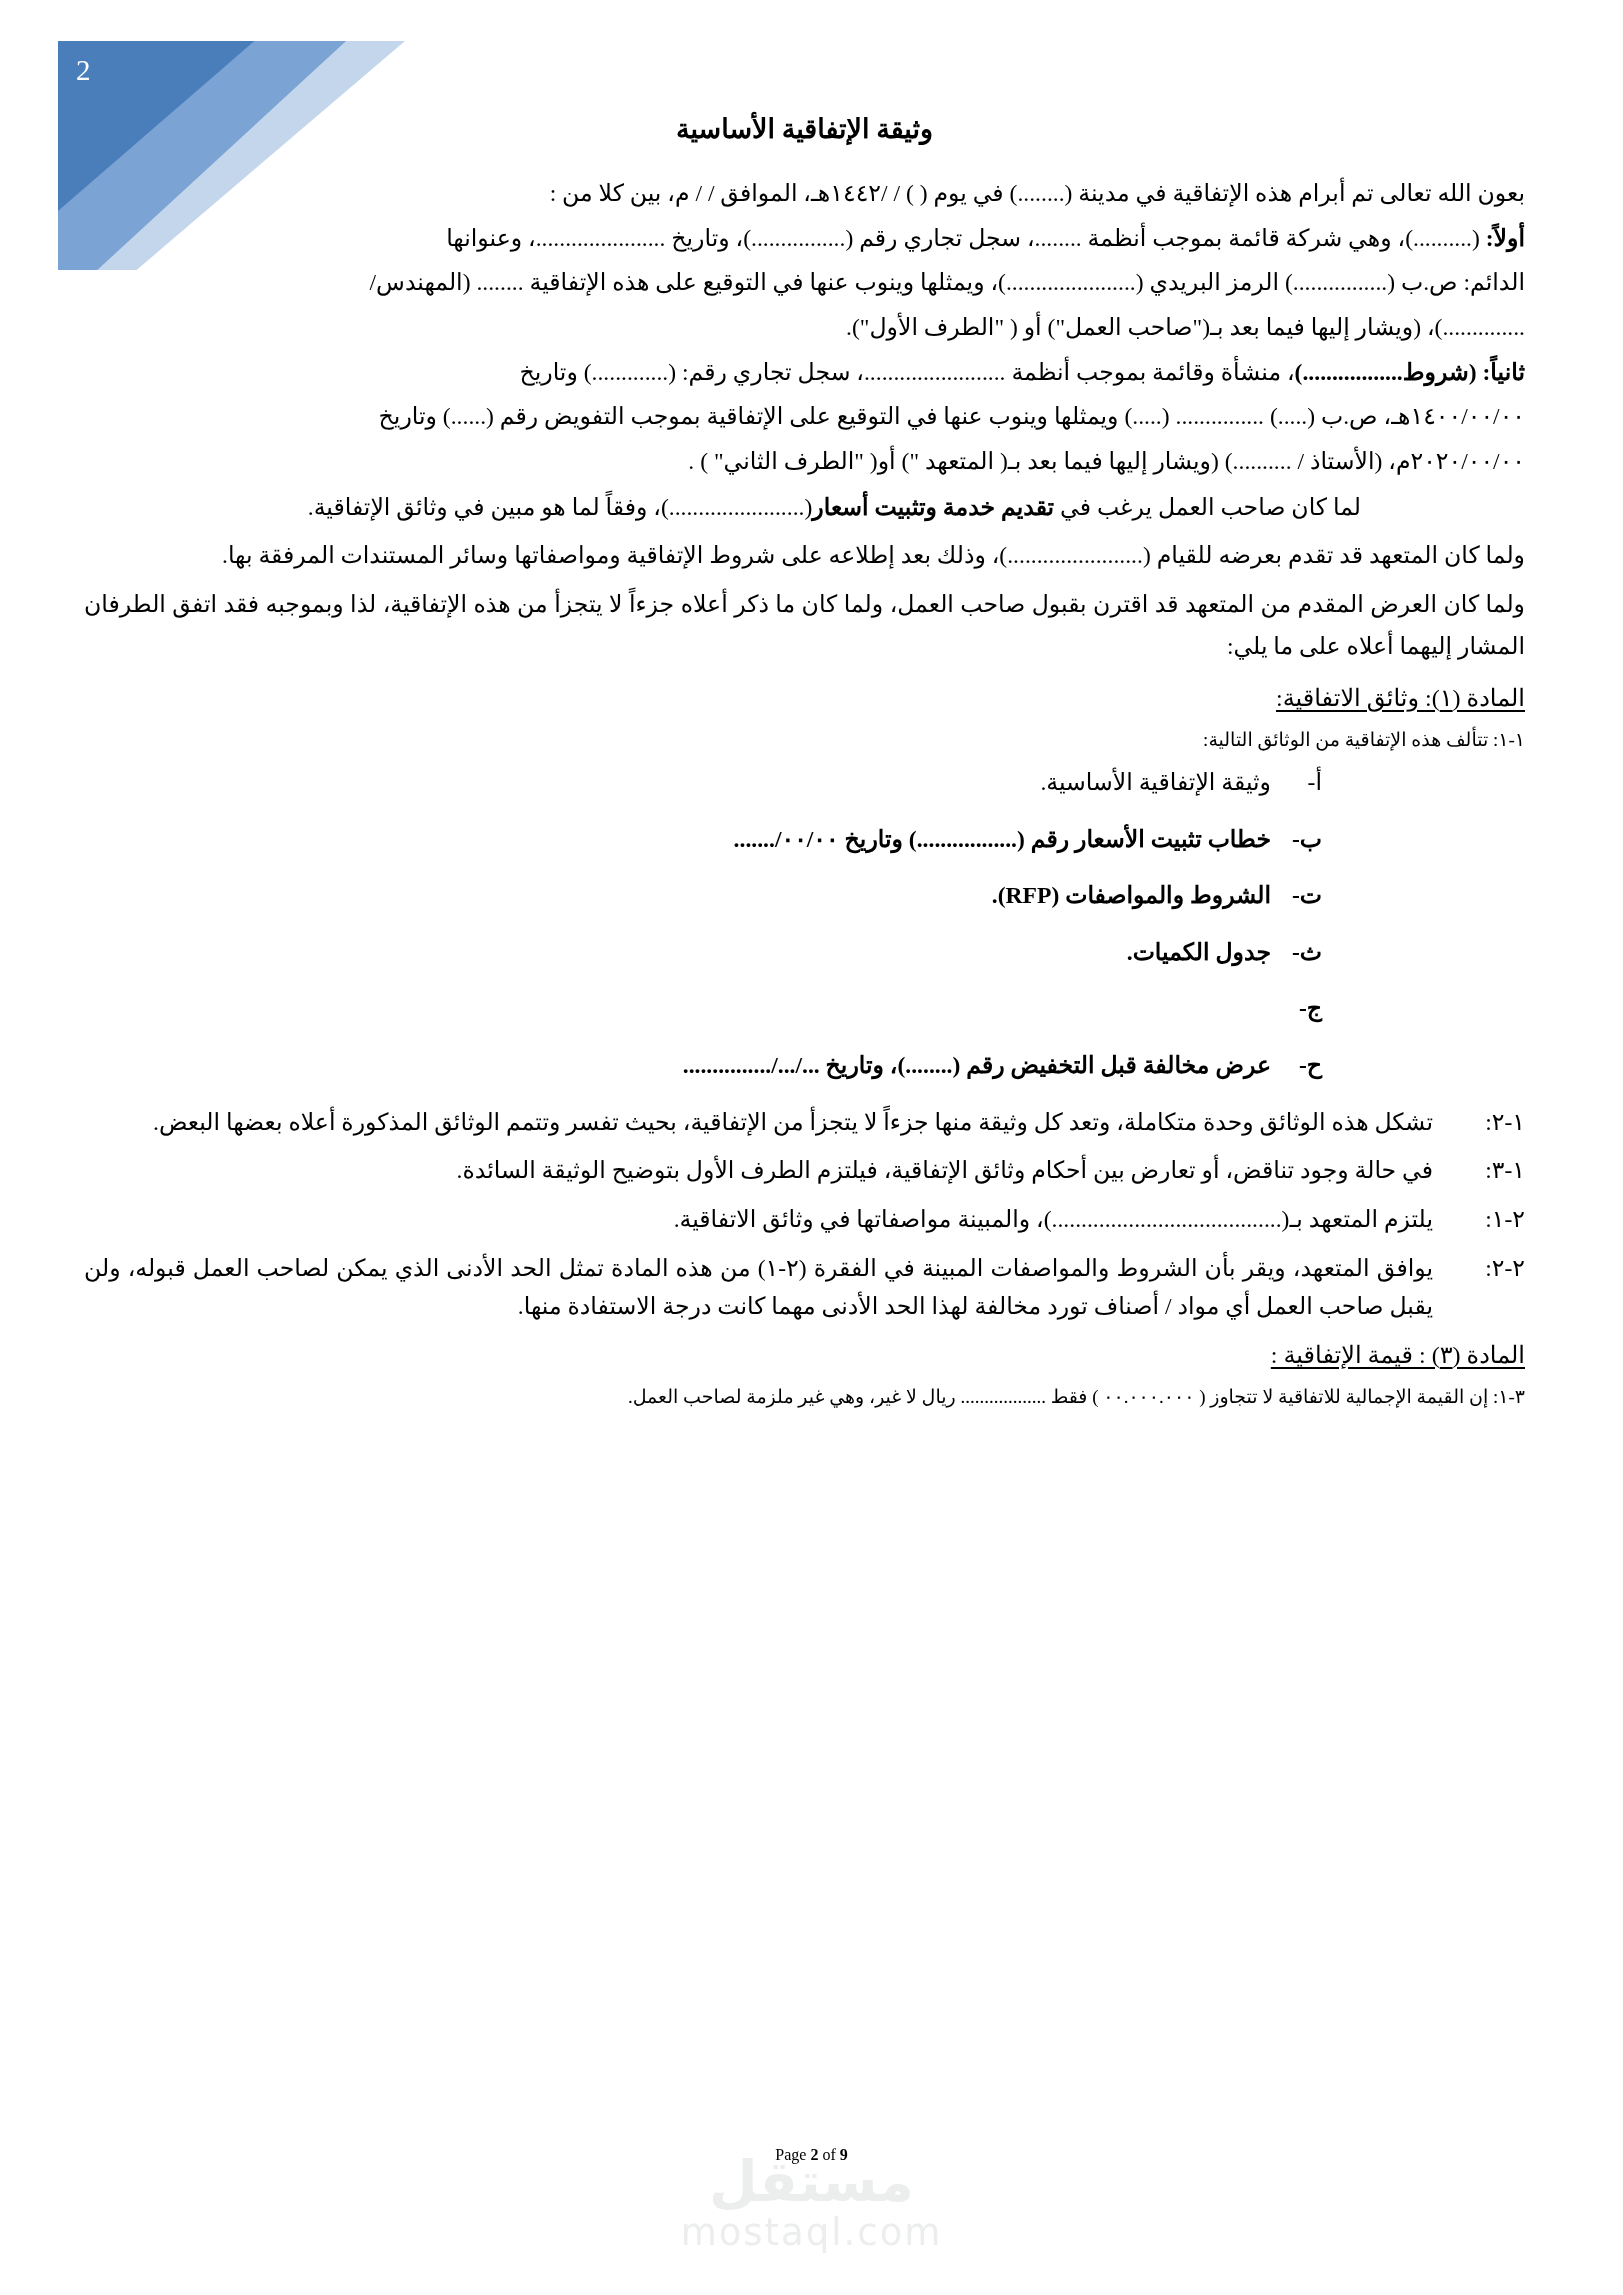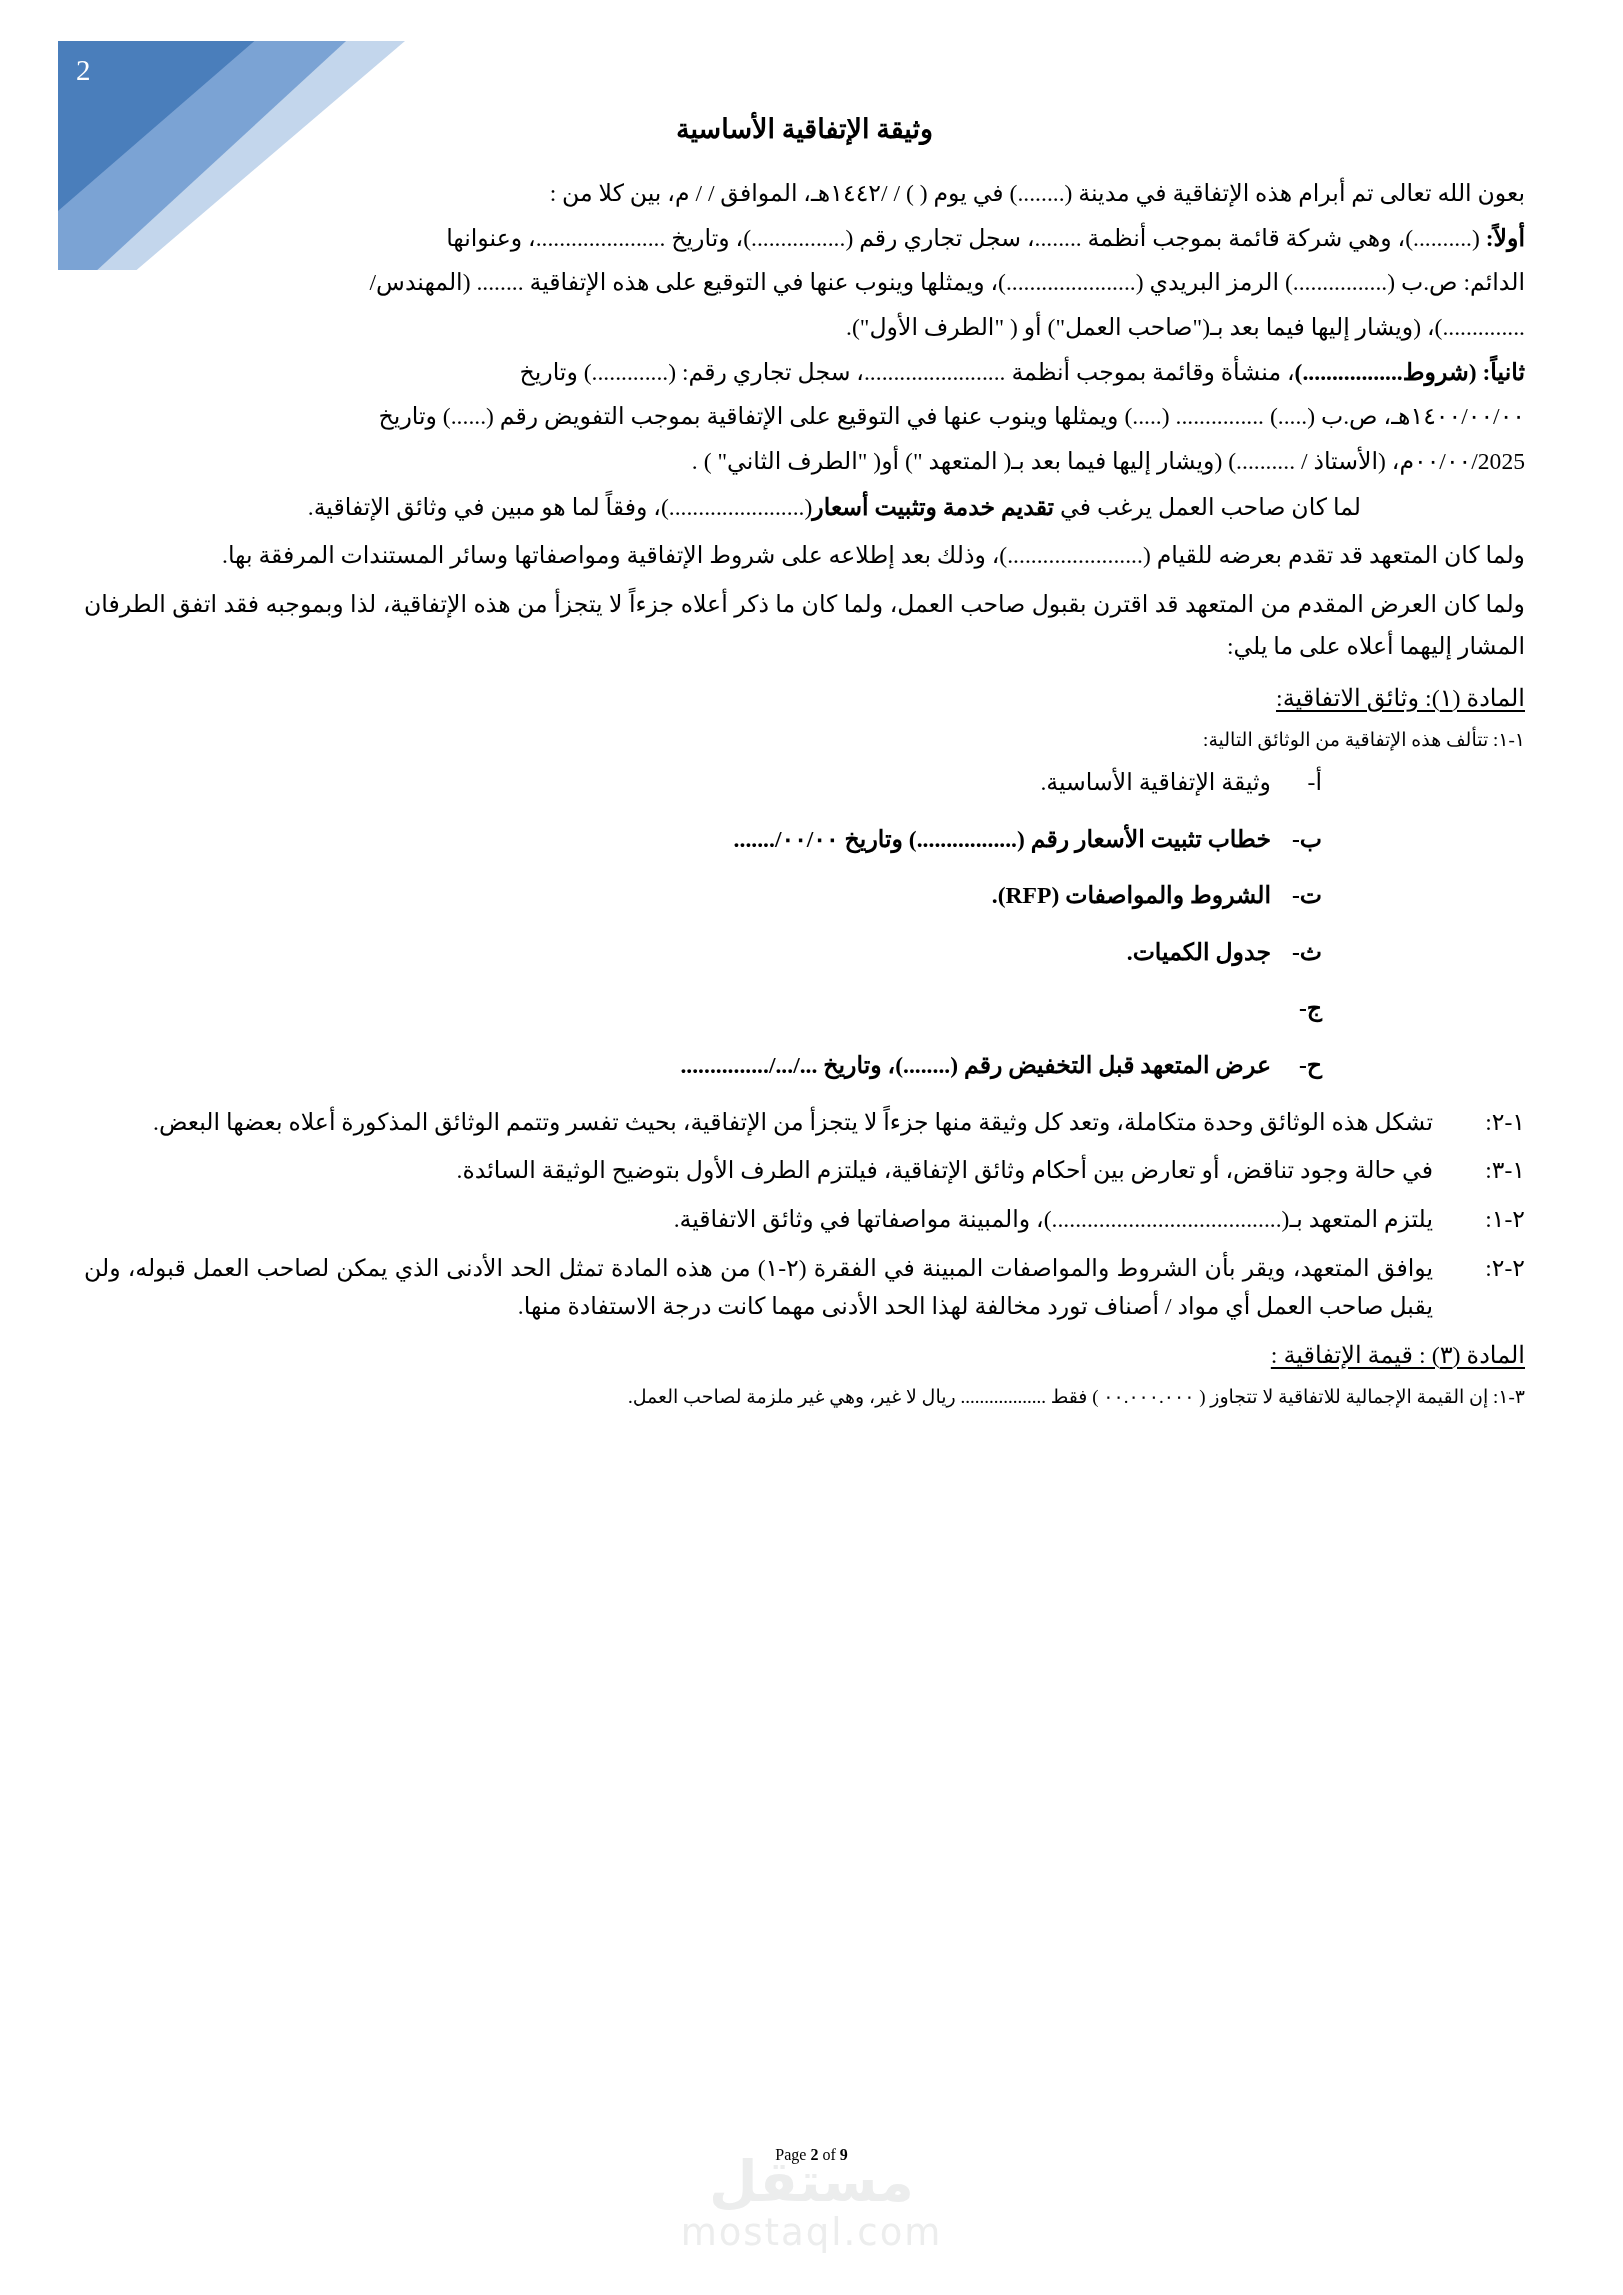--- a/index.html
+++ b/index.html
@@ -207,21 +207,21 @@
       <span>..............)، (ويشار إليها فيما بعد بـ("صاحب العمل") أو ( "الطرف الأول").</span>
     </p>
 
     <p class="para">
       <span class="b">ثانياً:</span><span class="b"> (شروط.................)</span><span>، منشأة وقائمة بموجب أنظمة ........................، سجل تجاري رقم: (.............) وتاريخ</span>
     </p>
     <p class="para">
       <span>١٤٠٠/٠٠/٠٠هـ، ص.ب (.....) ............... (.....) ويمثلها وينوب عنها في التوقيع على الإتفاقية بموجب التفويض رقم (......) وتاريخ</span>
     </p>
     <p class="para">
-      <span>2025/٠٠/٠٠م، (الأستاذ / ..........) (ويشار إليها فيما بعد بـ( المتعهد ") أو( "الطرف الثاني" ) .</span>
+      <span>٢٠٢٠/٠٠/٠٠م، (الأستاذ / ..........) (ويشار إليها فيما بعد بـ( المتعهد ") أو( "الطرف الثاني" ) .</span>
     </p>
 
     <p class="para loose sub-indent">
       <span>لما كان صاحب العمل يرغب في </span><span class="b">تقديم خدمة وتثبيت أسعار</span><span>(.......................)، وفقاً لما هو مبين في وثائق الإتفاقية.</span>
     </p>
 
     <p class="para loose">
       <span>ولما كان المتعهد قد تقدم بعرضه للقيام (.......................)، وذلك بعد إطلاعه على شروط الإتفاقية ومواصفاتها وسائر المستندات المرفقة بها.</span>
     </p>
 
@@ -250,21 +250,21 @@
       </li>
       <li class="bold">
         <span class="lmark">ث-</span>
         <span class="ltext">جدول الكميات.</span>
       </li>
       <li class="bold">
         <span class="lmark">ج-</span>
       </li>
       <li class="bold">
         <span class="lmark">ح-</span>
-        <span class="ltext">عرض المتعهد قبل التخفيض رقم (........)، وتاريخ .../.../...............</span>
+        <span class="ltext">عرض مخالفة قبل التخفيض رقم (........)، وتاريخ .../.../...............</span>
       </li>
     </ul>
 
     <div class="clause-row">
       <span class="marker">١-٢:</span>
       <span class="body">تشكل هذه الوثائق وحدة متكاملة، وتعد كل وثيقة منها جزءاً لا يتجزأ من الإتفاقية، بحيث تفسر وتتمم الوثائق المذكورة أعلاه بعضها البعض.</span>
     </div>
 
     <div class="clause-row">
       <span class="marker">١-٣:</span>

